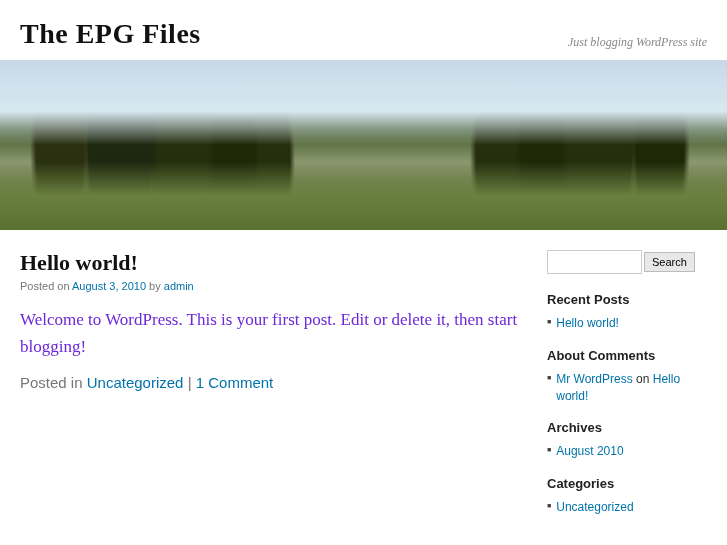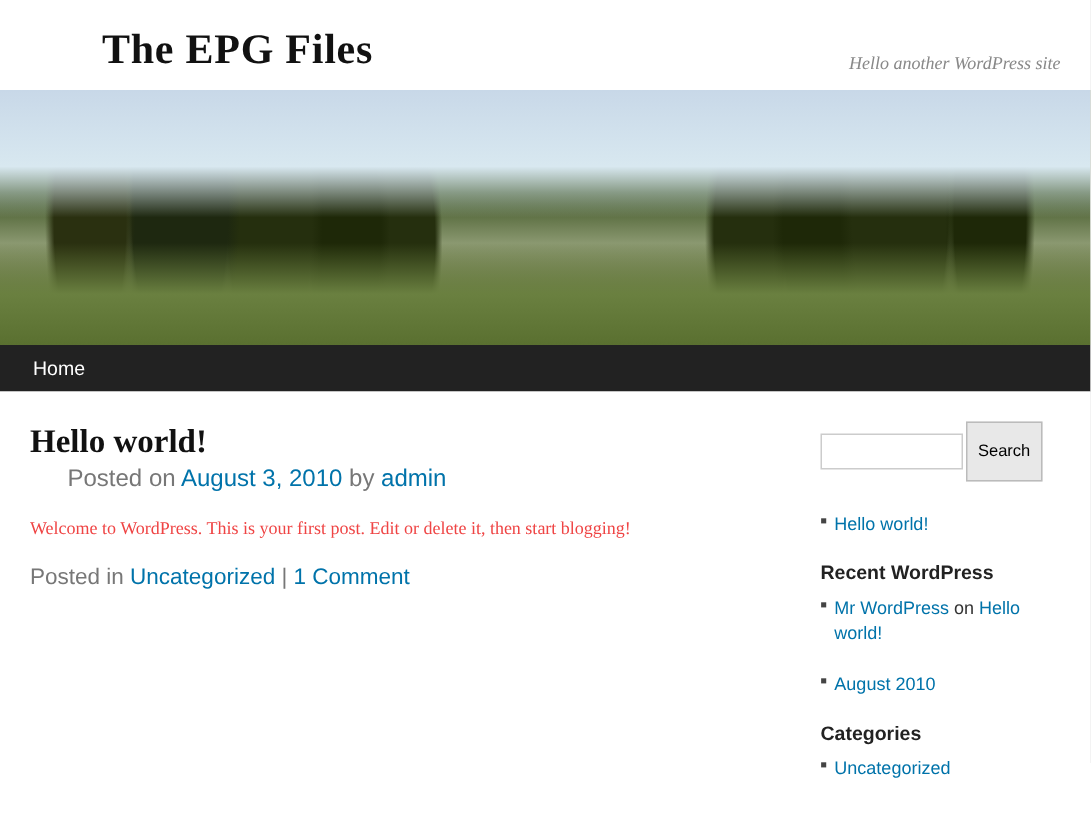--- a/index.html
+++ b/index.html
@@ -20,21 +20,20 @@
       display: flex;
       justify-content: space-between;
       align-items: flex-end;
     }
     #site-title {
       font-size: 28px;
       font-weight: bold;
       font-family: Georgia, serif;
       color: #111;
       letter-spacing: 0.5px;
-      margin-left: 48px;
     }
     #site-tagline {
       font-size: 12px;
       color: #888;
       font-style: italic;
       font-family: Georgia, serif;
     }
     #hero-image {
       width: 100%;
       height: 170px;
@@ -115,33 +114,32 @@
       font-size: 12px;
     }
     .post-title {
       font-size: 22px;
       font-weight: bold;
       font-family: Georgia, serif;
       color: #111;
       margin-bottom: 4px;
     }
     .post-meta {
-      font-size: 16px;
+      font-size: 11px;
       color: #777;
       font-family: Arial, sans-serif;
       margin-bottom: 14px;
-      margin-left: 25px;
     }
     .post-meta a {
       color: #0073aa;
       text-decoration: none;
     }
     .post-content {
-      font-size: 12px;
-      color: #ef4444;
+      font-size: 17px;
+      color: #6d28d9;
       line-height: 1.6;
       margin-bottom: 14px;
       font-family: Georgia, serif;
     }
     .post-footer {
       font-size: 15px;
       color: #777;
       font-family: Arial, sans-serif;
     }
     .post-footer a {
@@ -161,21 +159,21 @@
       width: 95px;
       height: 24px;
       outline: none;
     }
     .search-box button {
       border: 1px solid #bbb;
       background: #e8e8e8;
       padding: 3px 7px;
       font-size: 11px;
       cursor: pointer;
-      height: 40px;
+      height: 20px;
       margin-left: 2px;
       font-family: Arial, sans-serif;
       text-align: center;
     }
     .sidebar-section {
       margin-bottom: 14px;
     }
     .sidebar-section h3 {
       font-size: 13px;
       font-weight: bold;
@@ -210,32 +208,29 @@
       color: #333;
     }
   </style>
 </head>
 <body>
 
 <div id="wrapper">
 
   <div id="header">
     <div id="site-title">The EPG Files</div>
-    <div id="site-tagline">Hello another WordPress site</div>
+    <div id="site-tagline">Just blogging WordPress site</div>
   </div>
 
   <div id="hero-image">
     <div id="hero-image-inner"></div>
   </div>
 
   <nav id="nav">
     <ul>
-      <li class="active">
-        <a href="#">Home</a>
-      </li>
     </ul>
   </nav>
 
   <div id="content-area">
 
     <div id="main">
       <div class="post">
         <h1 class="post-title">Hello world!</h1>
         <div class="post-meta">
           <span>Posted on</span>
@@ -255,41 +250,43 @@
     </div>
 
     <div id="sidebar">
 
       <div class="search-box">
         <input type="text" placeholder="" style="">
         <button>Search</button>
       </div>
 
       <div class="sidebar-section">
+        <h3>Recent Posts</h3>
         <ul>
           <li>
             <a href="#">Hello world!</a>
           </li>
         </ul>
       </div>
 
       <div class="sidebar-section">
-        <h3>Recent WordPress</h3>
+        <h3>About Comments</h3>
         <ul>
           <li>
             <span class="meta-text">
               <a href="#">Mr WordPress</a>
               <span> on </span>
               <a href="#">Hello world!</a>
             </span>
           </li>
         </ul>
       </div>
 
       <div class="sidebar-section">
+        <h3>Archives</h3>
         <ul>
           <li>
             <a href="#">August 2010</a>
           </li>
         </ul>
       </div>
 
       <div class="sidebar-section">
         <h3>Categories</h3>
         <ul>

